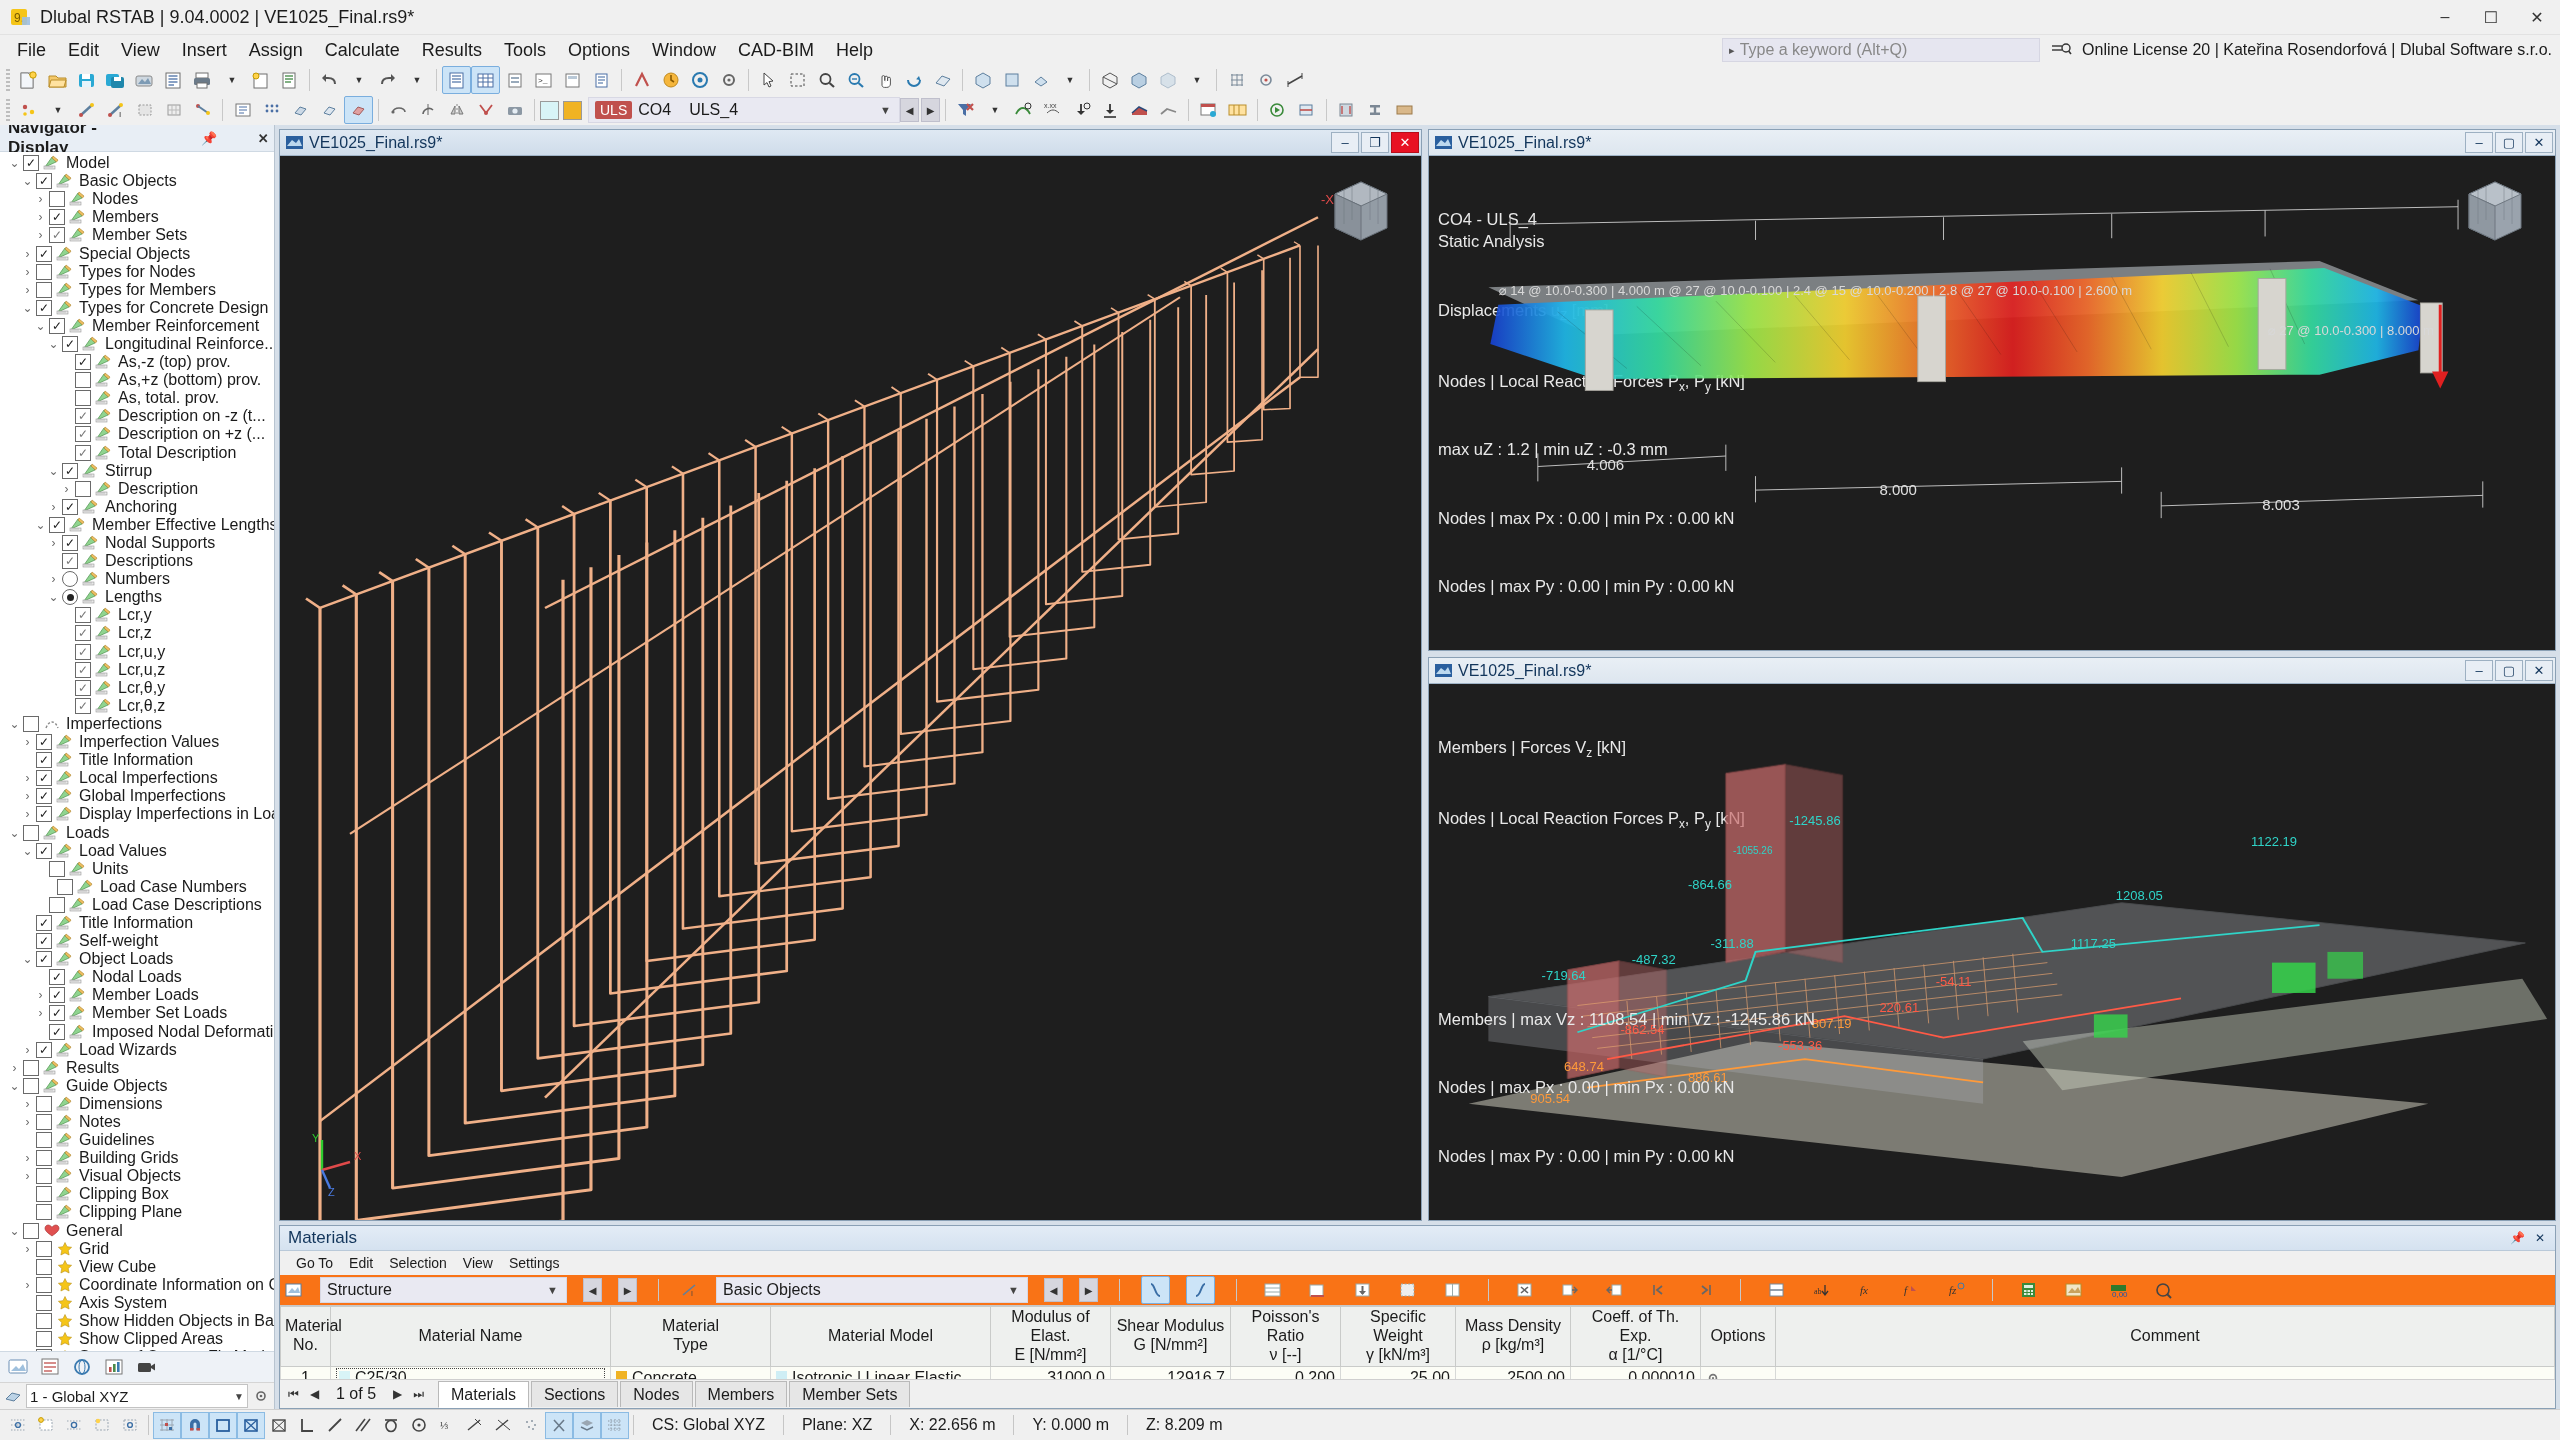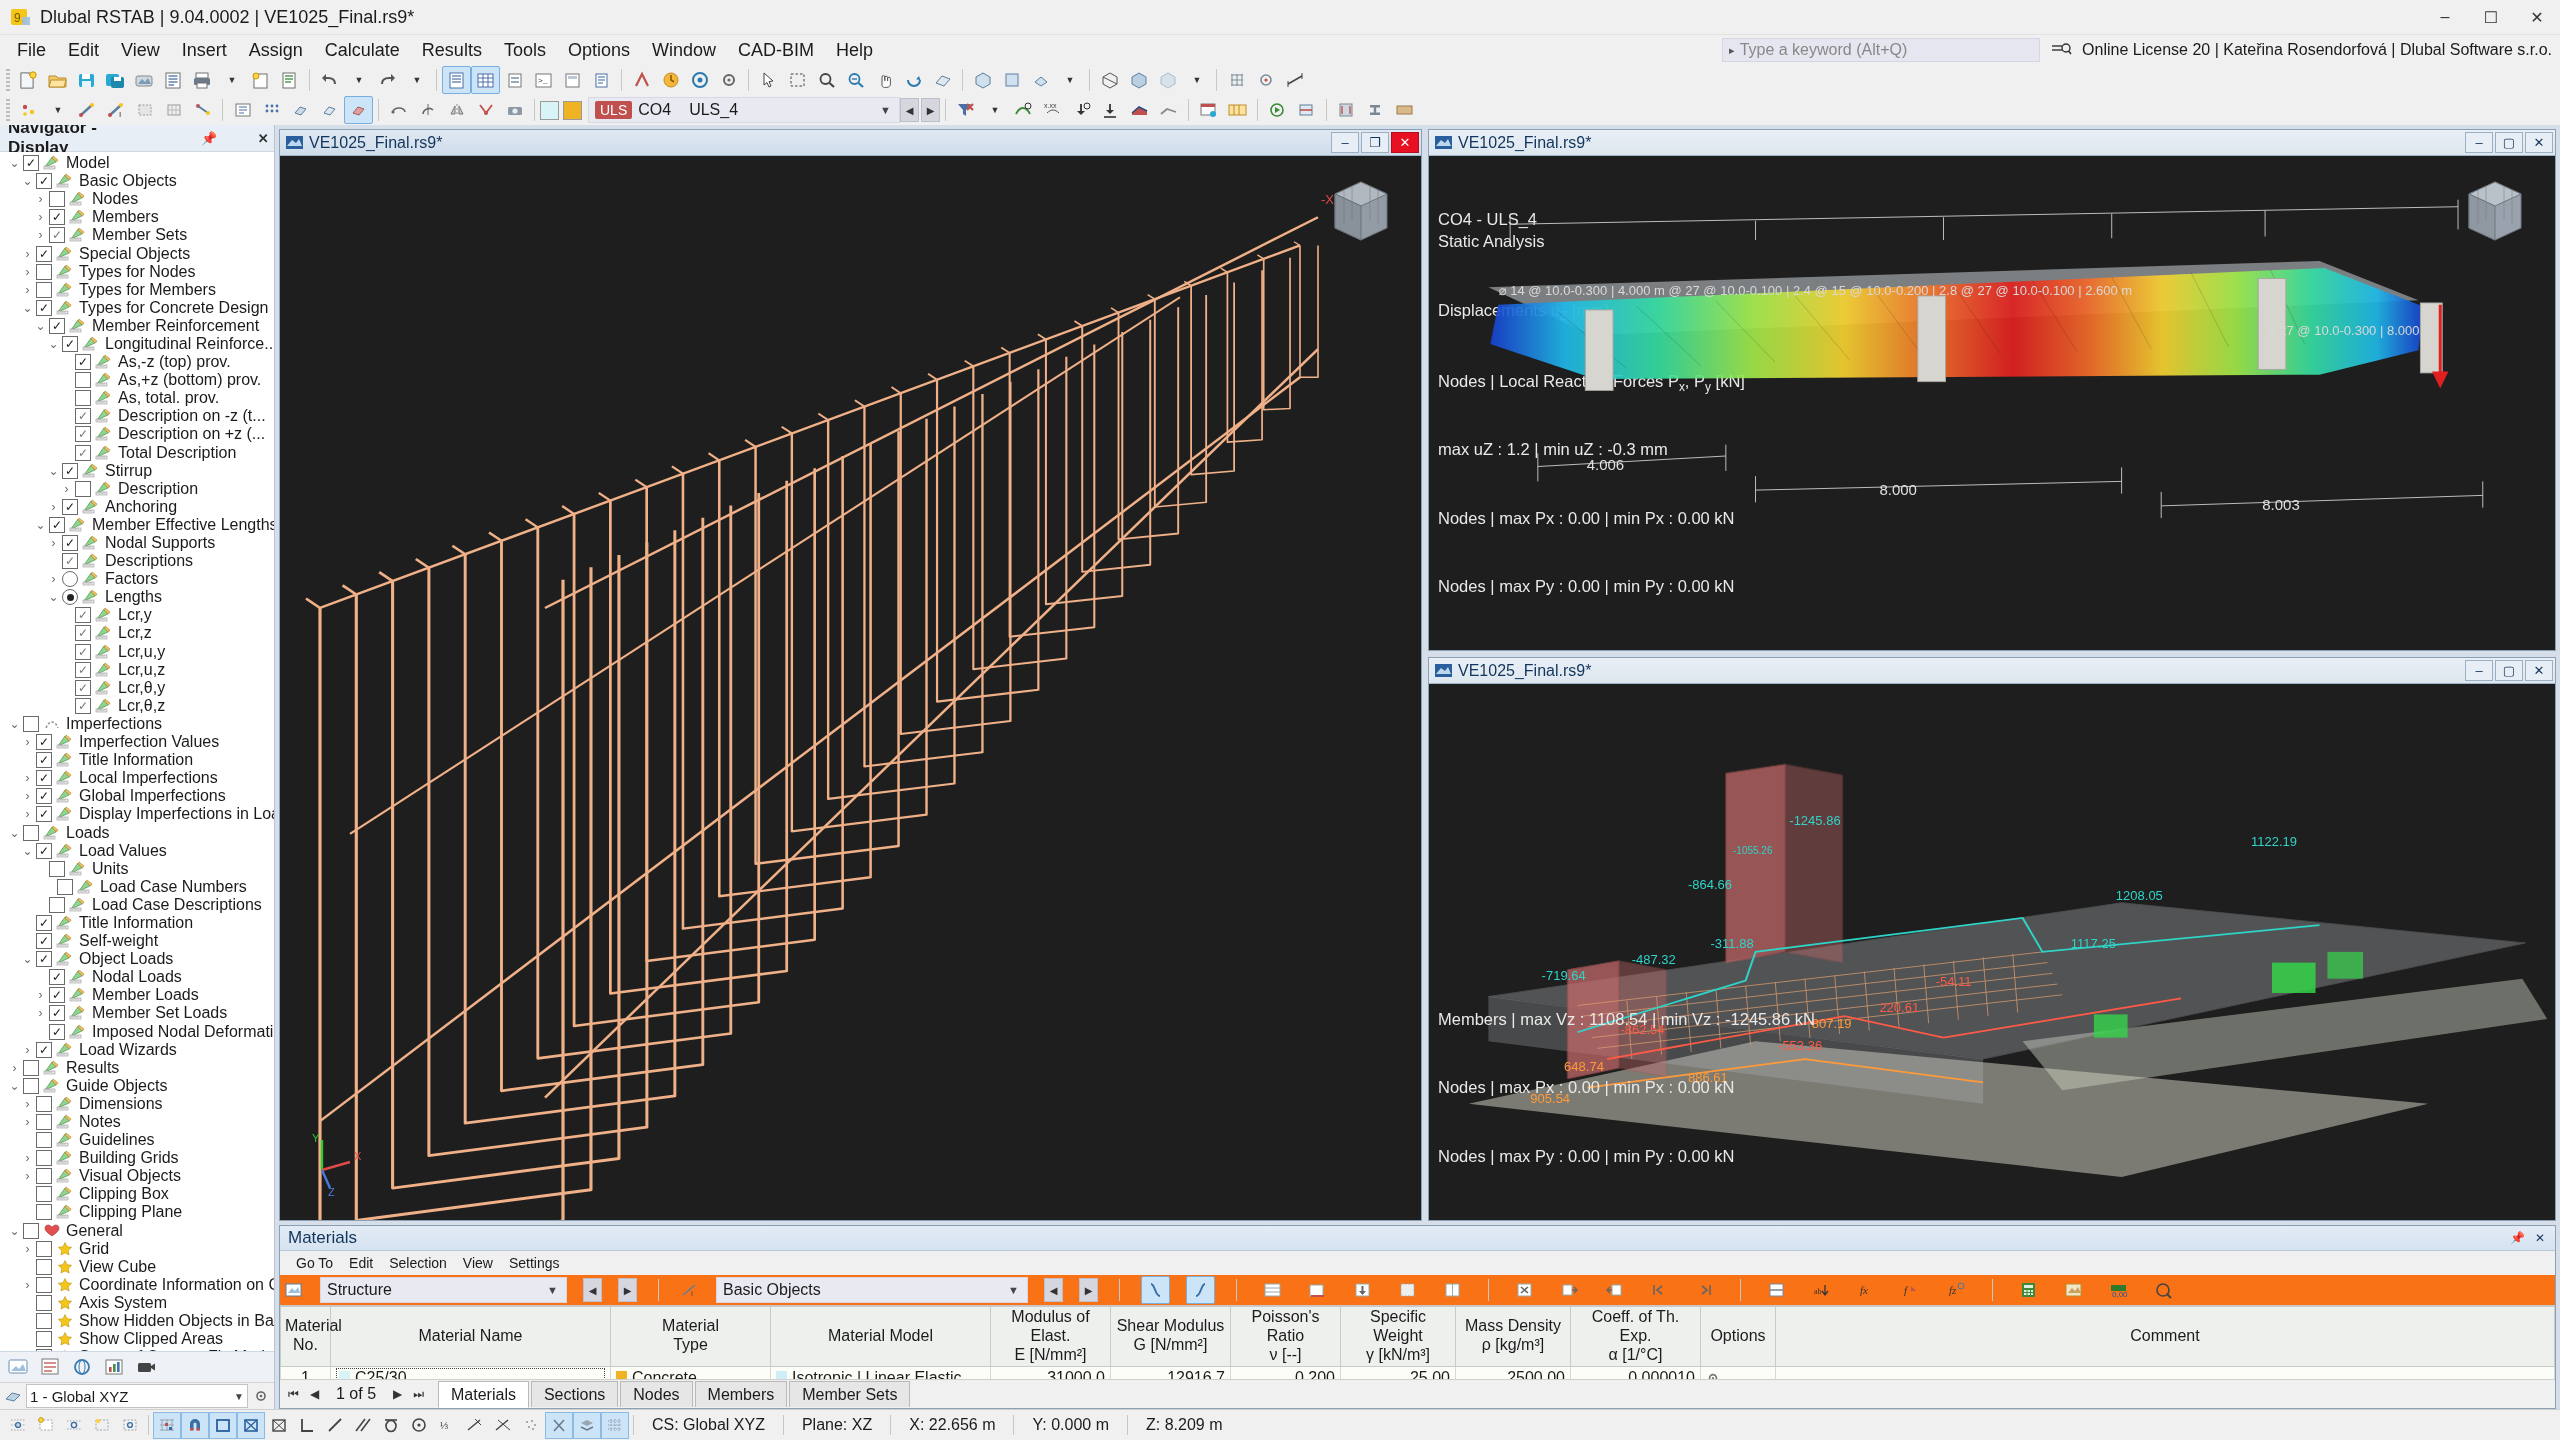--- a/index.html
+++ b/index.html
@@ -1094,21 +1094,21 @@
       <path d="M10 1 L15 5 L13.5 7 L9 3 Z" fill="#f0c060" stroke="#a8802a" stroke-width=".6"></path>
       <rect x="1" y="11" width="11" height="3" fill="#e9e9e9" stroke="#999" stroke-width=".6"></rect>
       <g stroke="#999" stroke-width=".5">
                   <line x1="3" y1="11" x2="3" y2="13"></line>
                   <line x1="5" y1="11" x2="5" y2="13"></line>
                   <line x1="7" y1="11" x2="7" y2="13"></line>
                   <line x1="9" y1="11" x2="9" y2="13"></line>
                 </g>
     </svg>
             </span>
-            <span>Factors</span>
+            <span>Numbers</span>
           </div>
           <div class="tr" style="padding-left:45px">
             <span class="tw">⌄</span>
             <span class="rad">
               <i></i>
             </span>
             <span class="tico">
               <svg width="18" height="15" viewBox="0 0 18 15">
       <path d="M2 12 L9 2 L13 7 Z" fill="#8fd48f" stroke="#4f914f" stroke-width=".7"></path>
       <path d="M10 1 L15 5 L13.5 7 L9 3 Z" fill="#f0c060" stroke="#a8802a" stroke-width=".6"></path>
@@ -2125,20 +2125,24 @@
                     <rect width="17" height="13" fill="#2a5f9e"></rect>
                     <path d="M1 10l5-6 4 3 3-4 3 7z" fill="#bcd8ee"></path>
                   </svg>
               </span>
               <span class="vt">VE1025_Final.rs9*</span>
               <span class="vb">–</span>
               <span class="vb">▢</span>
               <span class="vb">✕</span>
             </div>
             <div class="canvas">
+              <div class="ovl tl">
+                <div><span>Members | Forces V</span><sub>z</sub><span> [kN]</span></div>
+                <div><span>Nodes | Local Reaction Forces P</span><sub>x</sub><span>, P</span><sub>y</sub><span> [kN]</span></div>
+              </div>
 
               <svg width="100%" height="100%" viewBox="0 0 1138 600" preserveAspectRatio="none" style="position:absolute;inset:0;">
 
                 <path d="M40 470 L330 400 L1010 470 L700 552 Z" fill="#d9d7c8" opacity=".5"></path>
                 <path d="M600 400 L1105 330 L1130 375 L640 455 Z" fill="#cfd4c4" opacity=".45"></path>
 
                 <path d="M60 350 L700 245 L1108 290 L560 420 Z" fill="#c9cdd3" opacity=".30" stroke="#aab0b8" stroke-width="1"></path>
                 <path d="M60 350 L560 420 L560 470 L60 400 Z" fill="#b8bcc2" opacity=".28"></path>
 
                 <g fill="#c96c6c" opacity=".72" stroke="#a55">

